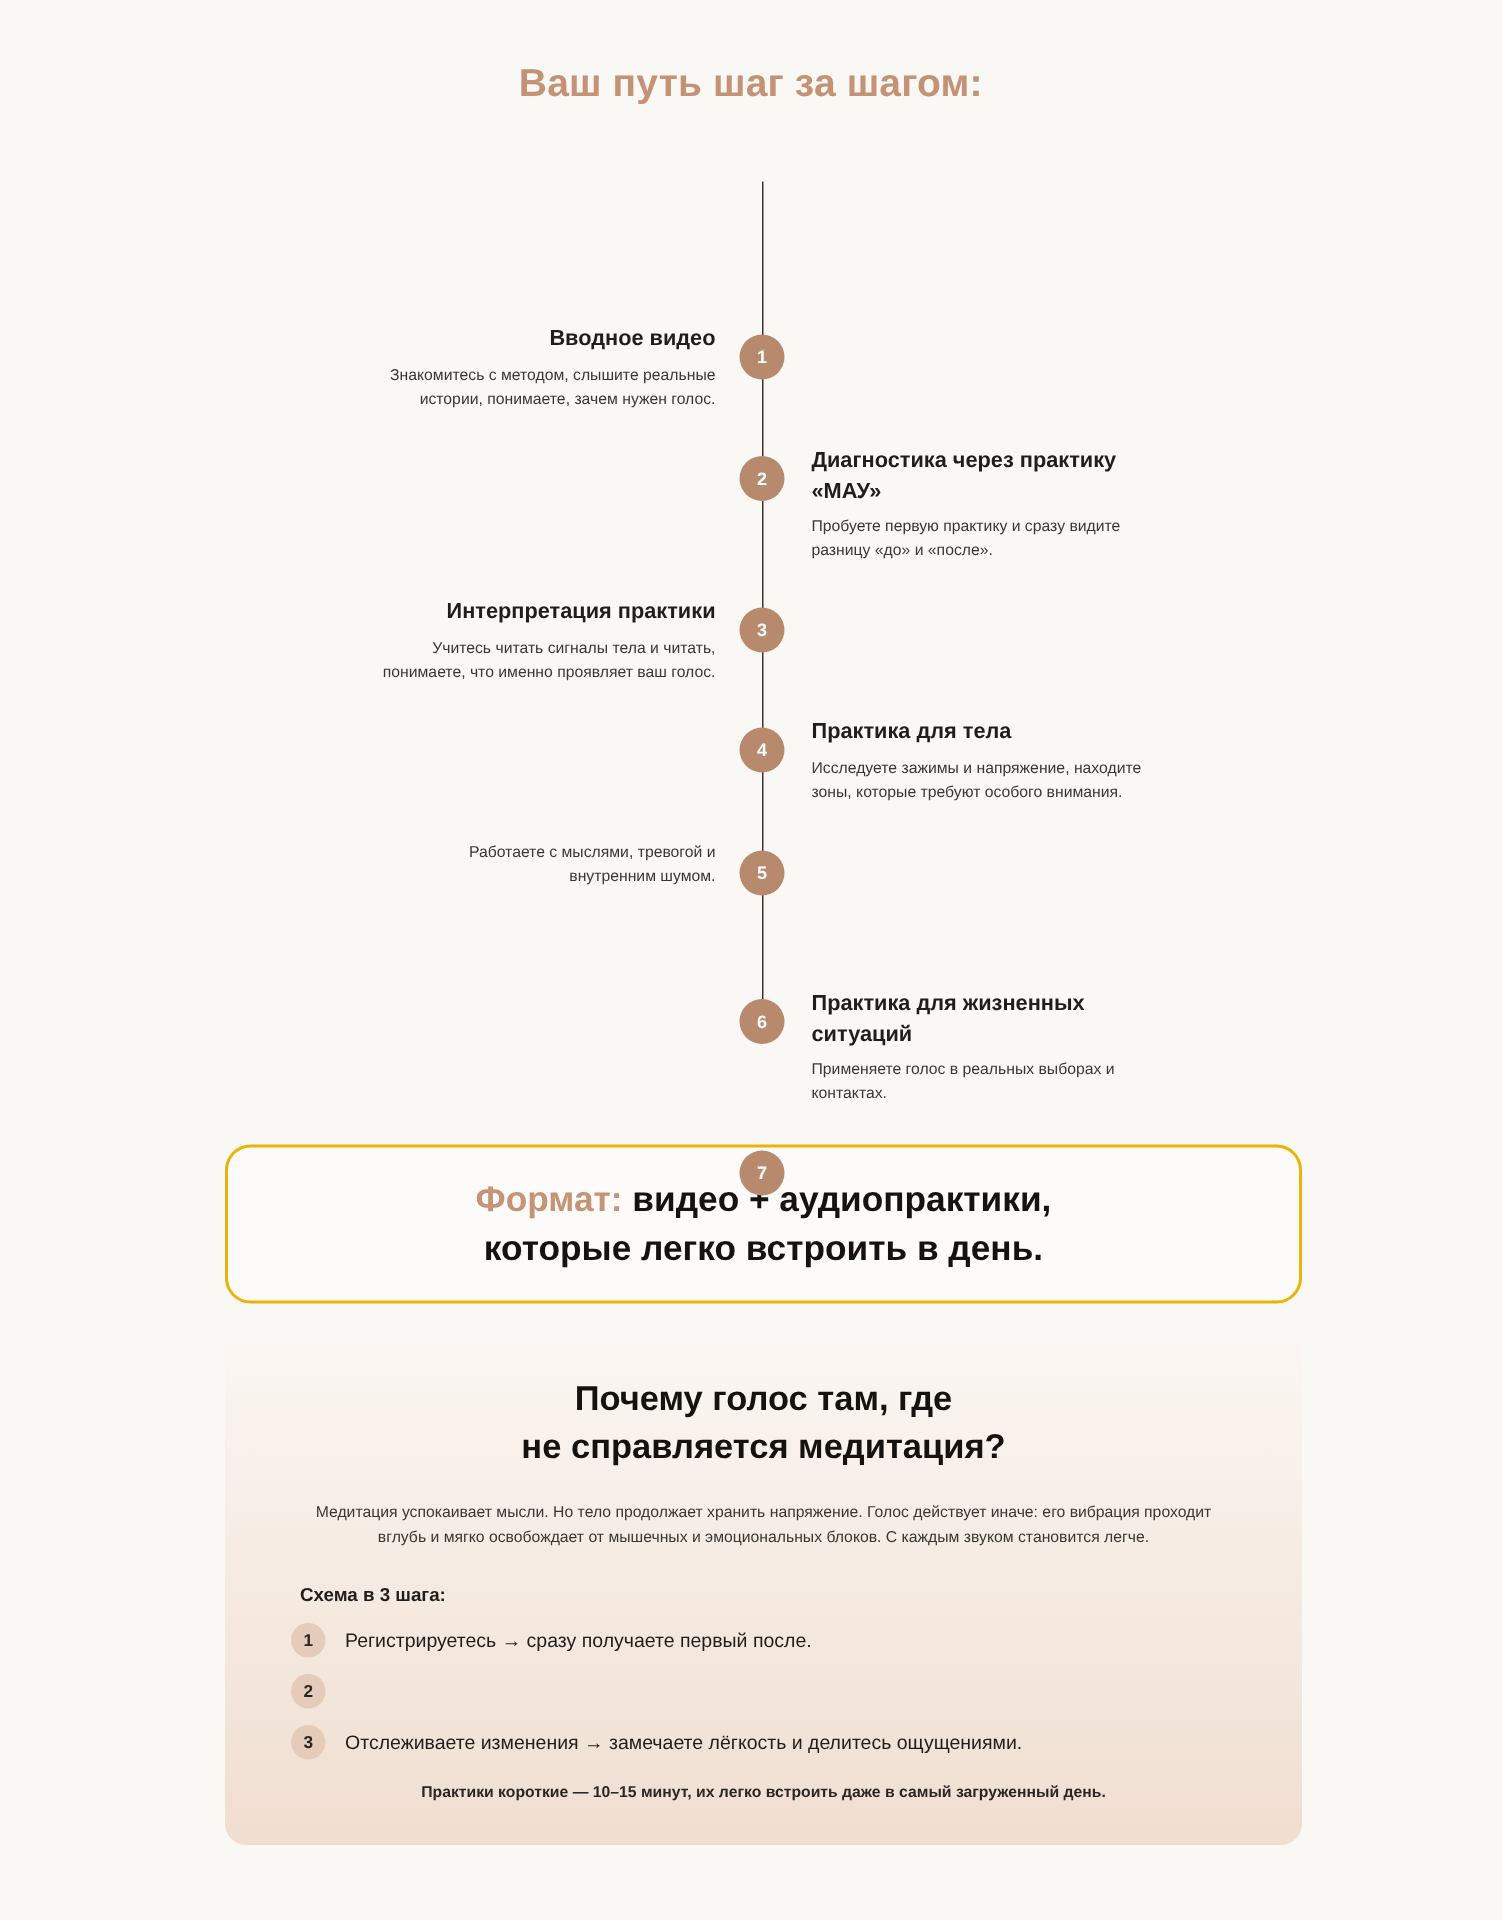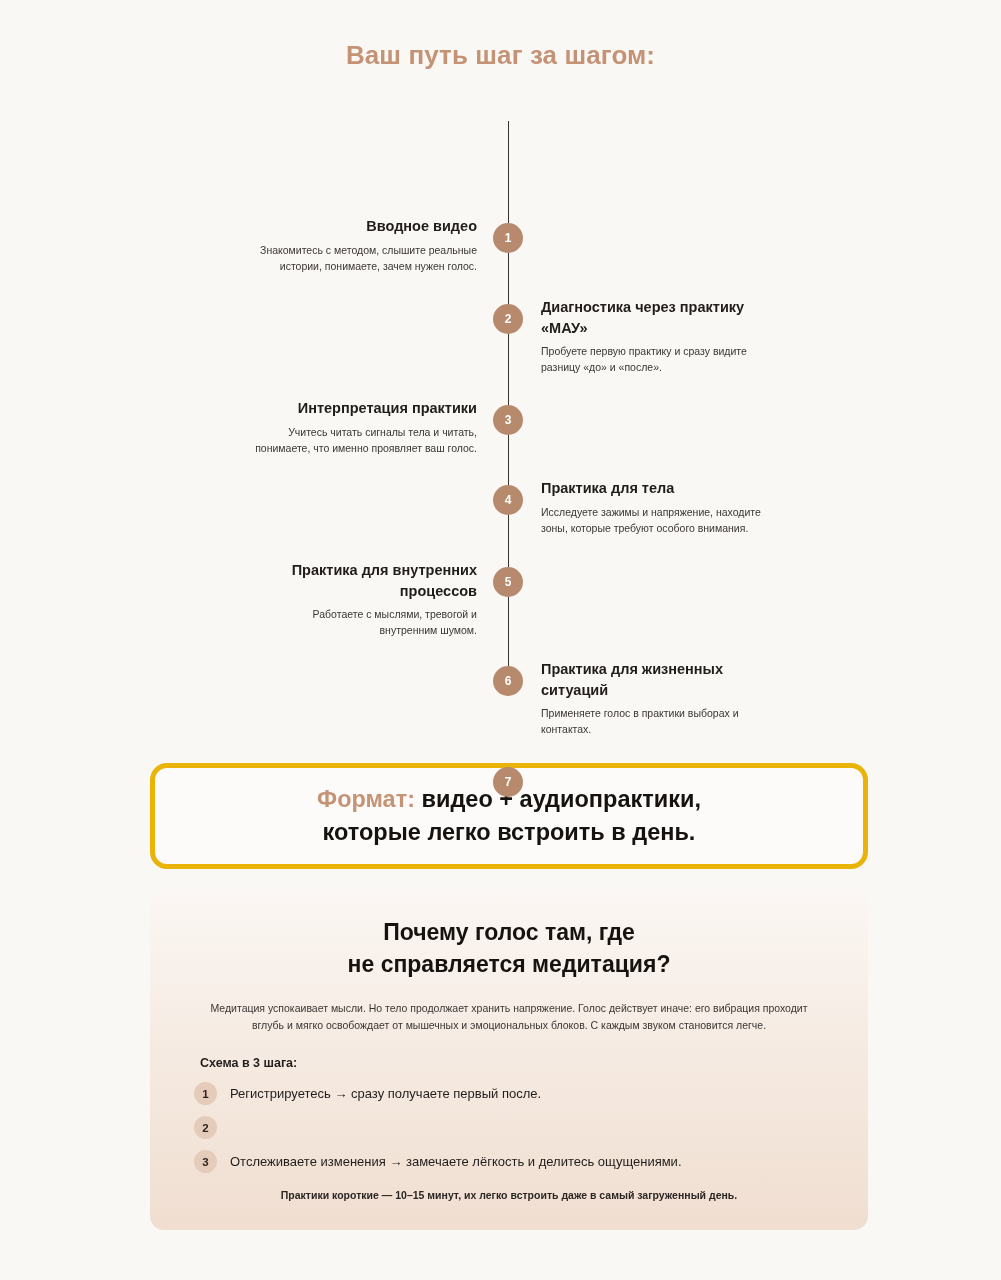--- a/index.html
+++ b/index.html
@@ -91,21 +91,21 @@
     margin: 0;
   }
 
   
   .format-box {
     position: absolute;
     left: 150px;
     top: 763px;
     width: 718px;
     height: 106px;
-    border: 5px solid #eab308;
+    border: 2px solid #eab308;
     border-radius: 17px;
     background: #fdfbf9;
     box-sizing: border-box;
     display: flex;
     align-items: center;
     justify-content: center;
   }
   .format-text {
     text-align: center;
     font-size: 23.5px;
@@ -222,30 +222,29 @@
     <div class="tl-bullet">4</div>
     <div class="tl-body right">
       <p class="tl-head">Практика для тела</p>
       <p class="tl-desc">Исследуете зажимы и напряжение, находите зоны, которые требуют особого внимания.</p>
     </div>
   </div>
 
   <div class="tl-step" style="top:468px;">
     <div class="tl-bullet">5</div>
     <div class="tl-body left">
-      <p class="tl-head">Практика для внутренних процессов</p>
       <p class="tl-desc">Работаете с мыслями, тревогой и внутренним шумом.</p>
     </div>
   </div>
 
   <div class="tl-step" style="top:567px;">
     <div class="tl-bullet">6</div>
     <div class="tl-body right">
       <p class="tl-head">Практика для жизненных ситуаций</p>
-      <p class="tl-desc">Применяете голос в практики выборах и контактах.</p>
+      <p class="tl-desc">Применяете голос в реальных выборах и контактах.</p>
     </div>
   </div>
 
   <div class="tl-step" style="top:668px;">
     <div class="tl-bullet">7</div>
     <div class="tl-body left">
       <p class="tl-head">Итоговая диагностика</p>
       <p class="tl-desc">Сравниваете ощущения с начала курса и видите, как изменилось ваше состояние.</p>
     </div>
   </div>

